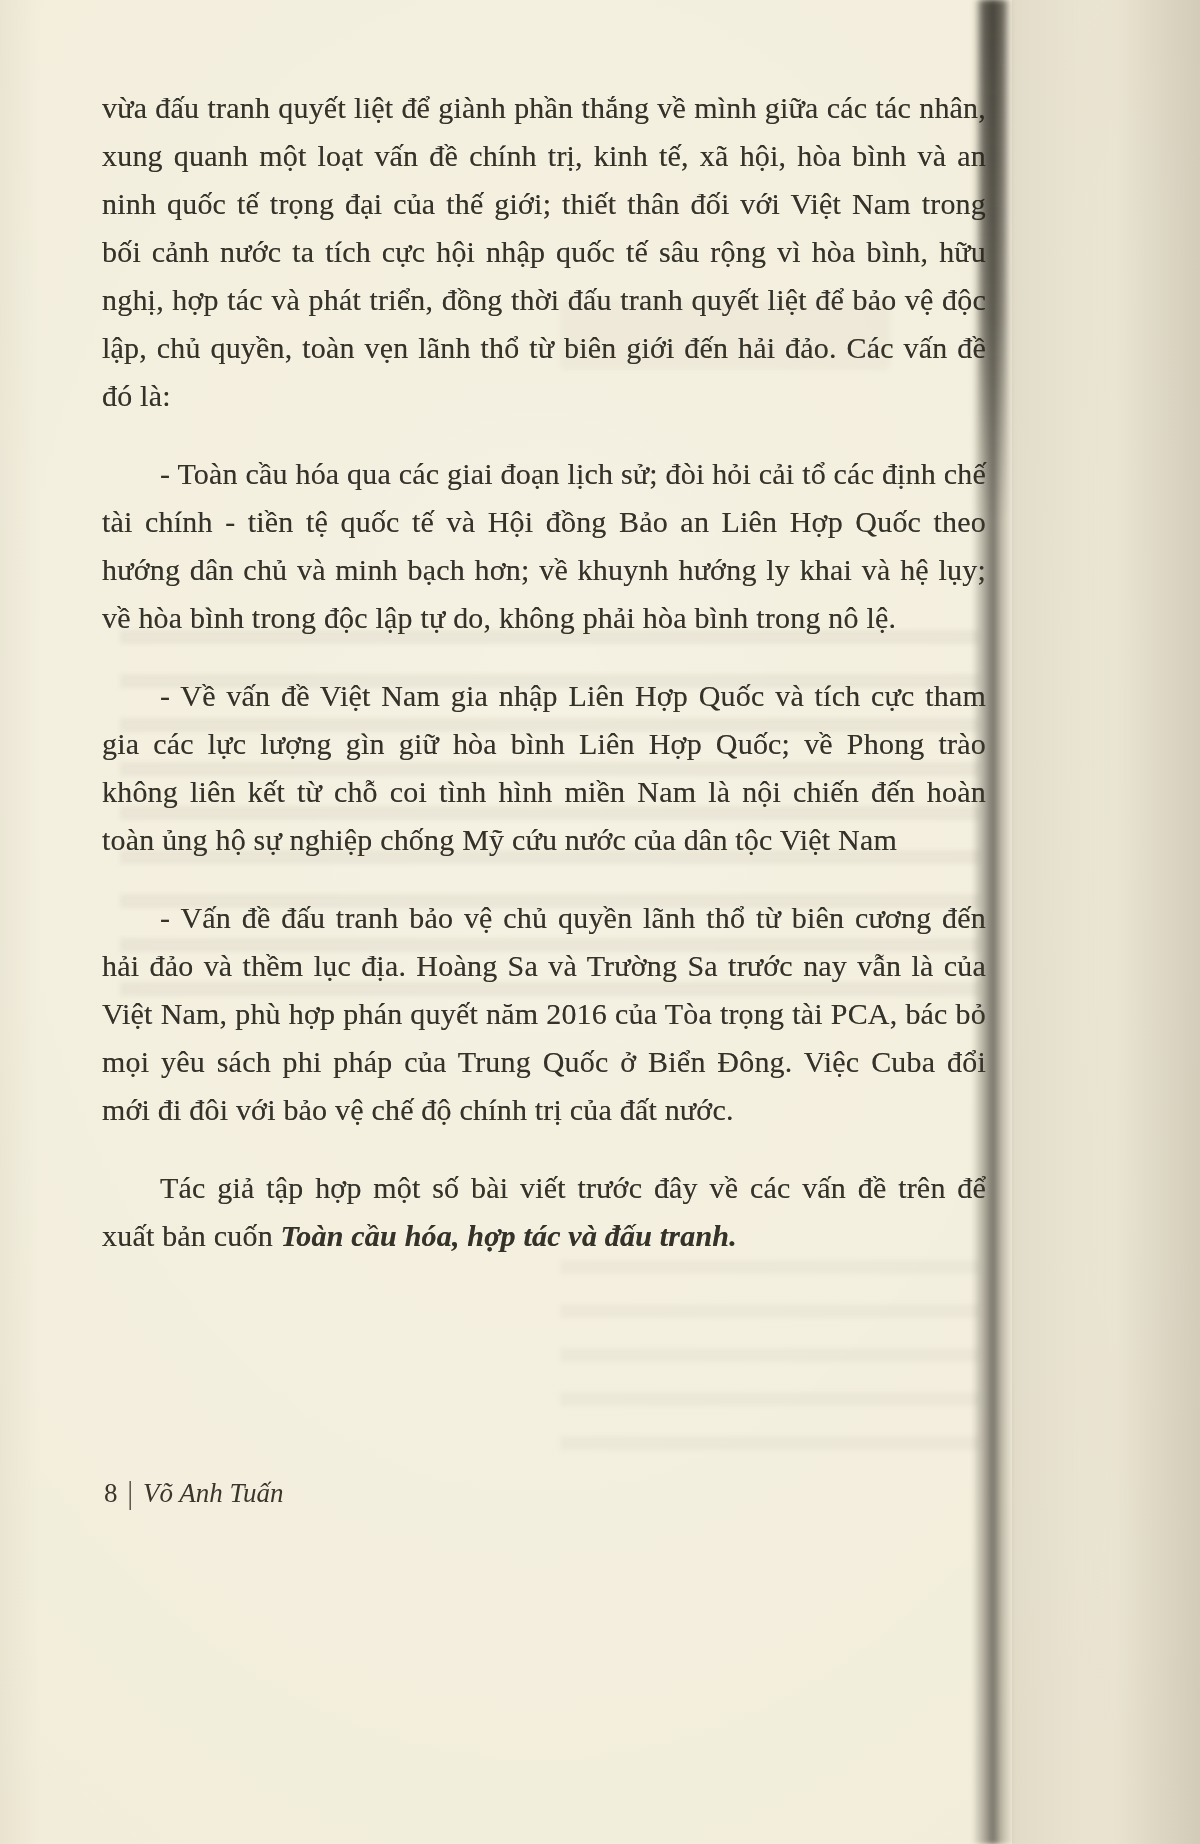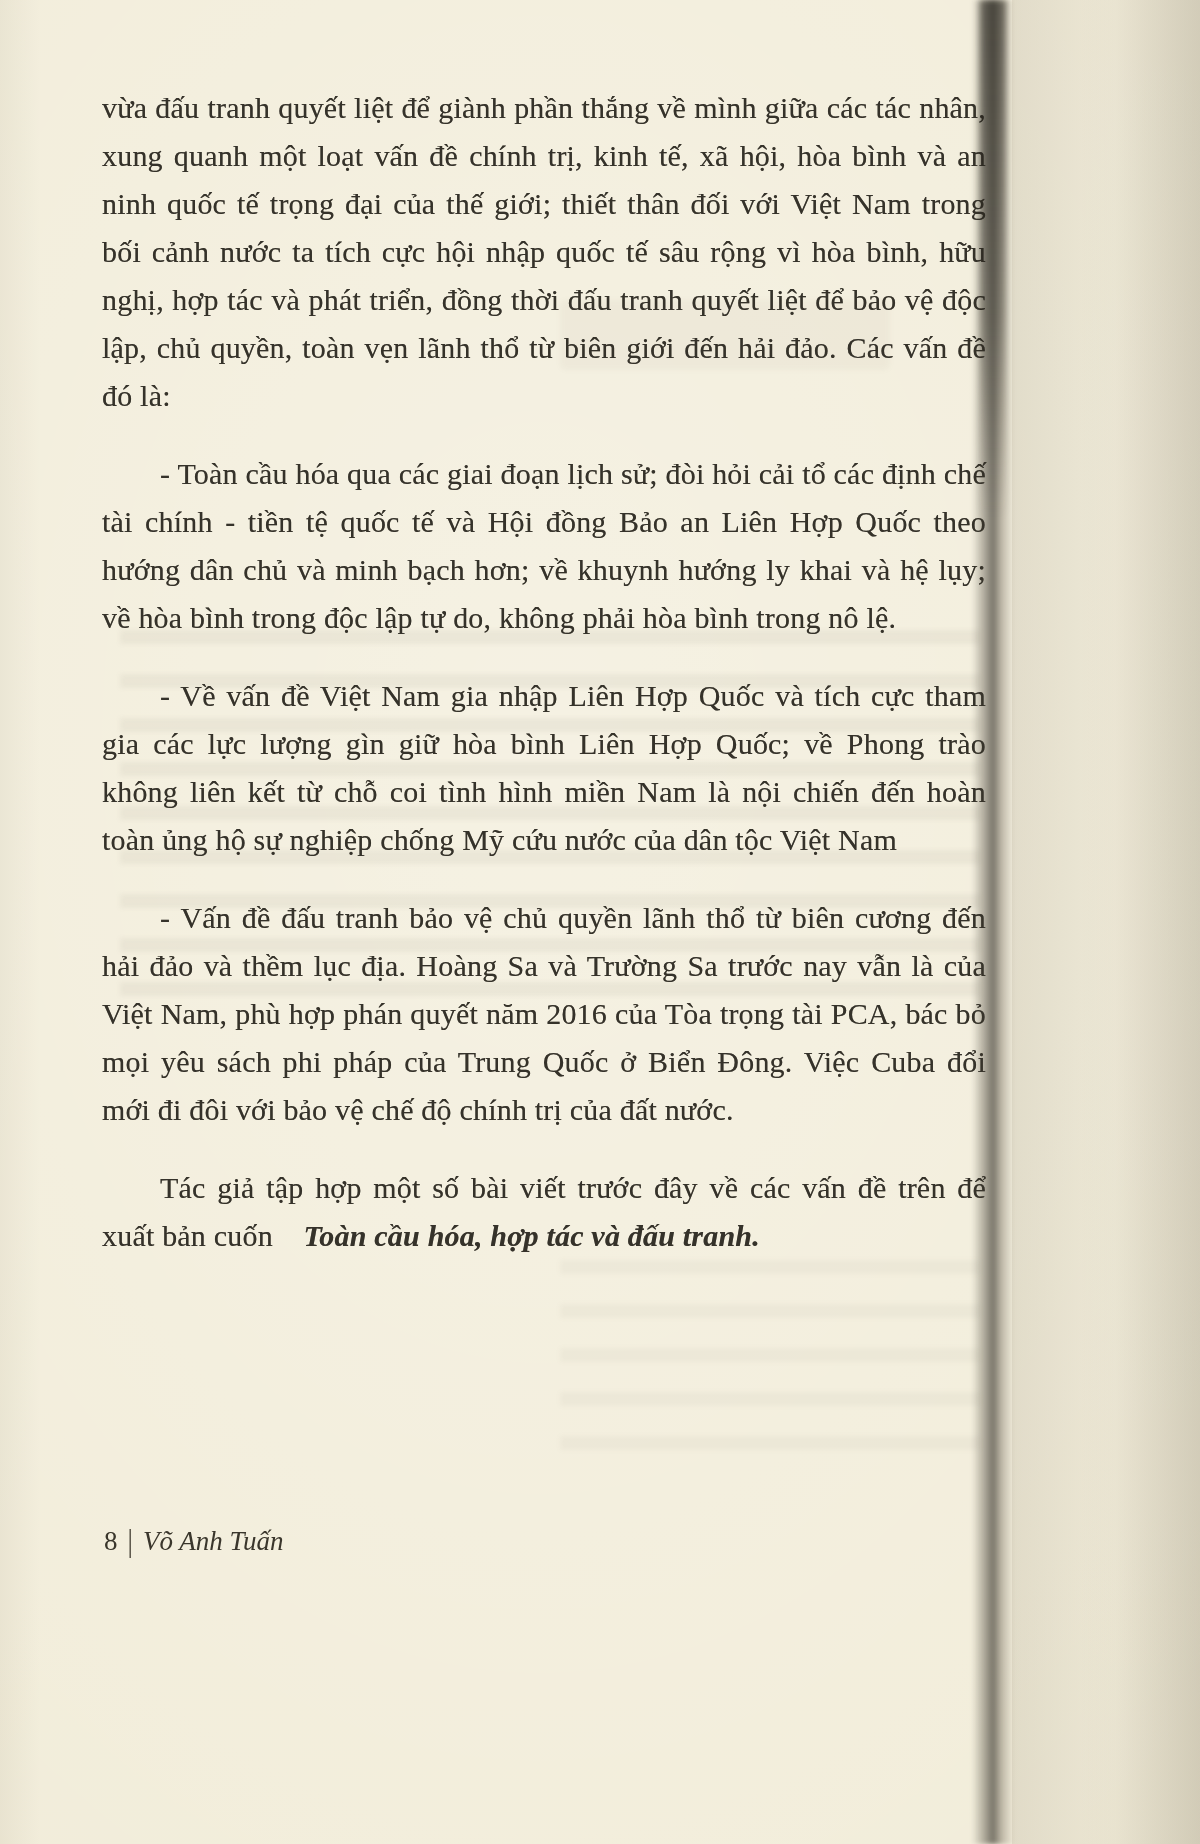--- a/index.html
+++ b/index.html
@@ -36,21 +36,20 @@
   .para {
     margin: 0 0 30px 0;
     text-shadow: 0 0 0.6px rgba(55,50,40,0.55);
   }
   .para.indent {
     text-indent: 58px;
   }
   .book-title {
     font-weight: 700;
     font-style: italic;
-    margin-left: 23px;
   }
 
   
   .footer {
     position: absolute;
     left: 104px;
     top: 1478px;
     font-size: 27px;
     color: #3a362c;
     display: flex;
@@ -58,21 +57,20 @@
     gap: 10px;
   }
   .footer .sep {
     font-weight: 400;
     color: #4a463a;
     transform: scaleY(1.15);
     display: inline-block;
   }
   .footer .author {
     font-style: italic;
-    margin-top: 48px;
   }
 
   
   .scan-band {
     position: absolute;
     top: 0;
     left: 972px;
     width: 42px;
     height: 1844px;
     background: linear-gradient(

